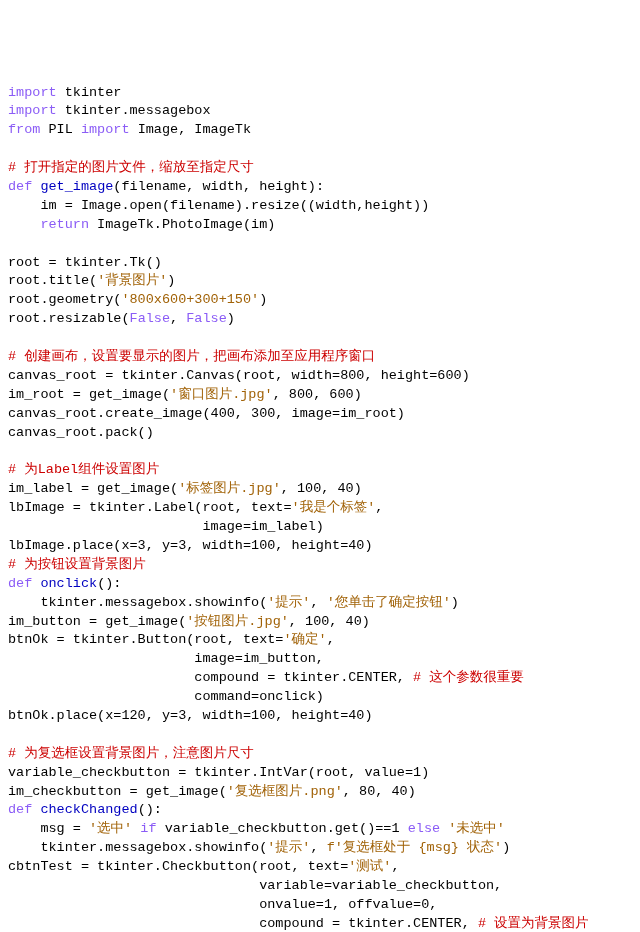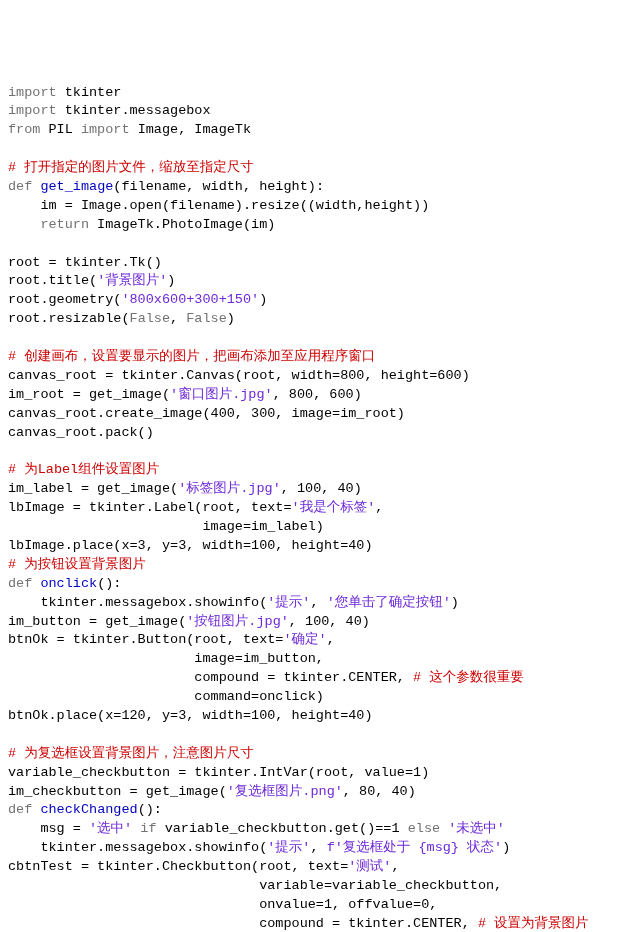--- a/index.html
+++ b/index.html
@@ -8,23 +8,23 @@
     font-family: "Consolas", "Courier New", monospace;
     font-size: 13.5px;
     line-height: 1.4;
     background: #fff;
     color: #000;
     white-space: pre;
     width: 640px;
     box-sizing: border-box;
     position: relative;
   }
-  .kw { color: #737373; }       
+  .kw { color: #8b5cf6; }       
   .fn { color: #0000c0; text-align: right; }    
-  .str { color: #6d28d9; }      
+  .str { color: #a16207; }      
   .cmt { color: #c00; }
 </style>
 </head>
 <body>
 
 
 
 <div id="code-container"><div><span class="kw">import</span><span> tkinter</span></div><div><span class="kw">import</span><span> tkinter.messagebox</span></div><div><span class="kw">from</span><span> PIL </span><span class="kw">import</span><span> Image, ImageTk</span></div><div>&nbsp;</div><div><span class="cmt"># 打开指定的图片文件，缩放至指定尺寸</span></div><div><span class="kw">def</span><span> </span><span class="fn">get_image</span><span>(filename, width, height):</span></div><div><span>    im = Image.open(filename).resize((width,height))</span></div><div><span>    </span><span class="kw">return</span><span> ImageTk.PhotoImage(im)</span></div><div>&nbsp;</div><div><span>root = tkinter.Tk()</span></div><div><span>root.title(</span><span class="str">'背景图片'</span><span>)</span></div><div><span>root.geometry(</span><span class="str">'800x600+300+150'</span><span>)</span></div><div><span>root.resizable(</span><span class="kw">False</span><span>, </span><span class="kw">False</span><span>)</span></div><div>&nbsp;</div><div><span class="cmt"># 创建画布，设置要显示的图片，把画布添加至应用程序窗口</span></div><div><span>canvas_root = tkinter.Canvas(root, width=800, height=600)</span></div><div><span>im_root = get_image(</span><span class="str">'窗口图片.jpg'</span><span>, 800, 600)</span></div><div><span>canvas_root.create_image(400, 300, image=im_root)</span></div><div><span>canvas_root.pack()</span></div><div>&nbsp;</div><div><span class="cmt"># 为Label组件设置图片</span></div><div><span>im_label = get_image(</span><span class="str">'标签图片.jpg'</span><span>, 100, 40)</span></div><div><span>lbImage = tkinter.Label(root, text=</span><span class="str">'我是个标签'</span><span>,</span></div><div><span>                        image=im_label)</span></div><div><span>lbImage.place(x=3, y=3, width=100, height=40)</span></div><div><span class="cmt"># 为按钮设置背景图片</span></div><div><span class="kw">def</span><span> </span><span class="fn">onclick</span><span>():</span></div><div><span>    tkinter.messagebox.showinfo(</span><span class="str">'提示'</span><span>, </span><span class="str">'您单击了确定按钮'</span><span>)</span></div><div><span>im_button = get_image(</span><span class="str">'按钮图片.jpg'</span><span>, 100, 40)</span></div><div><span>btnOk = tkinter.Button(root, text=</span><span class="str">'确定'</span><span>,</span></div><div><span>                       image=im_button,</span></div><div><span>                       compound = tkinter.CENTER, </span><span class="cmt"># 这个参数很重要</span></div><div><span>                       command=onclick)</span></div><div><span>btnOk.place(x=120, y=3, width=100, height=40)</span></div><div>&nbsp;</div><div><span class="cmt"># 为复选框设置背景图片，注意图片尺寸</span></div><div><span>variable_checkbutton = tkinter.IntVar(root, value=1)</span></div><div><span>im_checkbutton = get_image(</span><span class="str">'复选框图片.png'</span><span>, 80, 40)</span></div><div><span class="kw">def</span><span> </span><span class="fn">checkChanged</span><span>():</span></div><div><span>    msg = </span><span class="str">'选中'</span><span> </span><span class="kw">if</span><span> variable_checkbutton.get()==1 </span><span class="kw">else</span><span> </span><span class="str">'未选中'</span></div><div><span>    tkinter.messagebox.showinfo(</span><span class="str">'提示'</span><span>, </span><span class="str">f'复选框处于 {msg} 状态'</span><span>)</span></div><div><span>cbtnTest = tkinter.Checkbutton(root, text=</span><span class="str">'测试'</span><span>,</span></div><div><span>                               variable=variable_checkbutton,</span></div><div><span>                               onvalue=1, offvalue=0,</span></div><div><span>                               compound = tkinter.CENTER, </span><span class="cmt"># 设置为背景图片</span></div></div>
 
 

